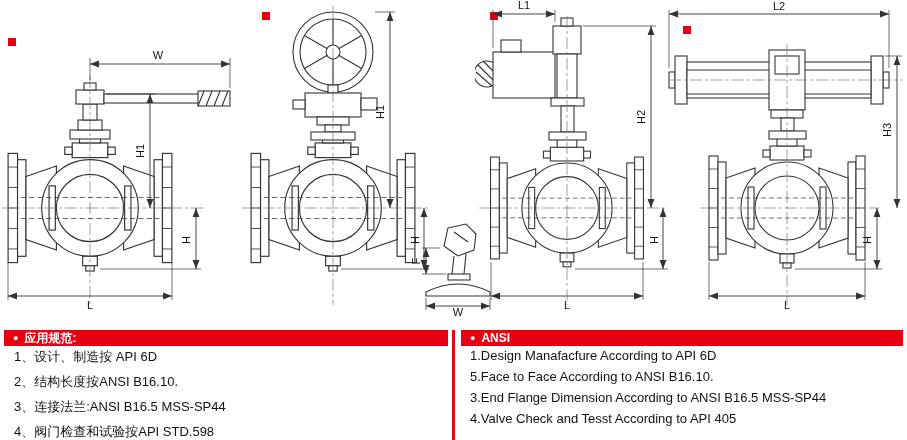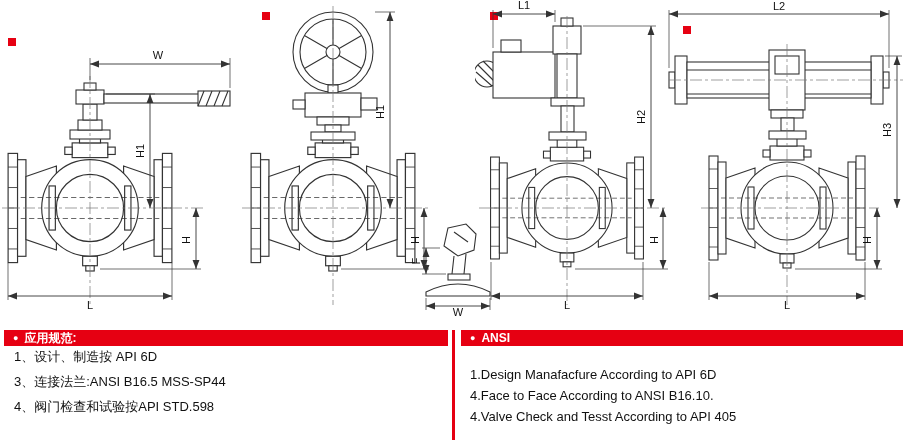--- a/index.html
+++ b/index.html
@@ -202,23 +202,25 @@
     <span>应用规范:</span>
   </div>
   <div class="bar" style="left:461px;width:442px">
     <span class="bullet">●</span>
     <span>ANSI</span>
   </div>
   <div class="divider"></div>
 
   <div class="list" style="left:14px;top:348px;width:430px">
     <div class="li">1、设计、制造按 API 6D</div>
+    <div class="li">2、结构长度按ANSI B16.10.</div>
     <div class="li">3、连接法兰:ANSI B16.5 MSS-SP44</div>
     <div class="li">4、阀门检查和试验按API STD.598</div>
   </div>
 
-  <div class="list list-en" style="left:470px;top:367px;width:432px">
+  <div class="list list-en" style="left:470px;top:348px;width:432px">
     <div class="li">1.Design Manafacfure According to API 6D</div>
-    <div class="li">4.Face to Face According to ANSI B16.10.</div>
+    <div class="li">5.Face to Face According to ANSI B16.10.</div>
+    <div class="li">3.End Flange Dimension According to ANSI B16.5 MSS-SP44</div>
     <div class="li">4.Valve Check and Tesst According to API 405</div>
   </div>
 
 </div>
 
 </body></html>

